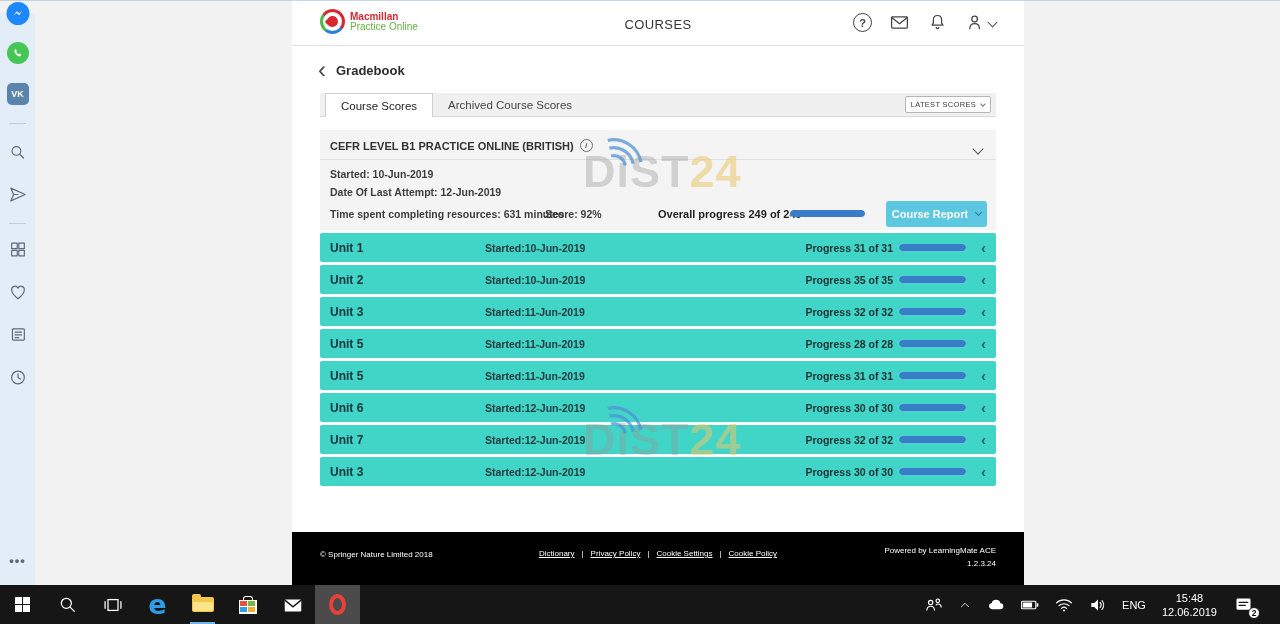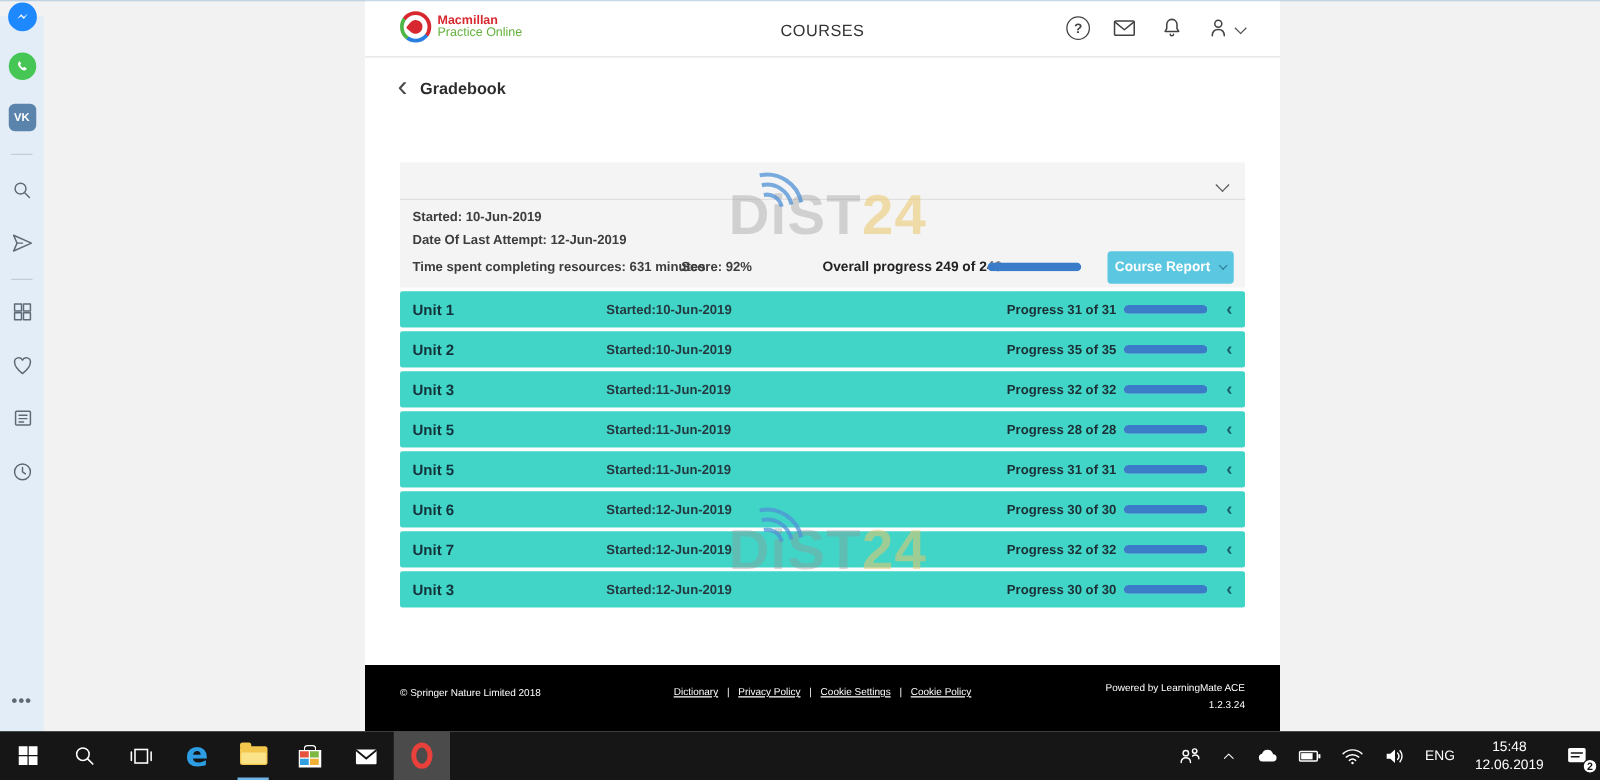--- a/index.html
+++ b/index.html
@@ -109,21 +109,21 @@
   .folder::before { content:""; position:absolute; top:-3px; left:0; width:9px; height:4px; background:#f3c64e; border-radius:2px 2px 0 0; }
   .folder::after { content:""; position:absolute; left:1px; right:1px; bottom:1px; height:9px; background:#fbe389; border-radius:1px; }
   .task-btn.active-underline::after { content:""; position:absolute; bottom:0; left:10px; right:10px; height:2px; background:#6fb4e8; }
   .store-ic { position:relative; width:18px; height:18px; }
   .store-handle { position:absolute; top:0; left:4px; width:10px; height:5px; border:1.2px solid #fff; border-bottom:none; border-radius:3px 3px 0 0; }
   .store-body { position:absolute; top:4px; left:0; width:18px; height:14px; background:#fff; display:grid; grid-template-columns:7px 7px; grid-template-rows:5px 5px; gap:1px; padding:1.5px; }
   .store-body span:nth-child(1){background:#e5533d}.store-body span:nth-child(2){background:#7db842}
   .store-body span:nth-child(3){background:#2f9fe0}.store-body span:nth-child(4){background:#f2b035}
   .opera-btn { background:#4b4b4b; }
   .opera-ring { width:17px; height:21px; border:4.5px solid #e8403a; border-radius:50%; }
-  .tray { margin-left:auto; display:flex; align-items:center; padding-right:2px; gap:2px; }
+  .tray { margin-left:auto; display:flex; align-items:center; padding-right:20px; gap:2px; }
   .tray-ic { height:39px; display:flex; align-items:center; justify-content:center; padding:0 6px; cursor:pointer; color:#fff; }
   .tray-ic svg { stroke:#fff; fill:none; stroke-width:1.4; stroke-linecap:round; stroke-linejoin:round; }
   .lang { font-size:11px; }
   .clock-block { font-size:11px; line-height:14px; text-align:center; padding:0 8px; }
   .action-wrap { position:relative; }
   .badge { position:absolute; right:0px; bottom:5px; width:12px; height:12px; background:#fff; border:1px solid #161616; border-radius:50%; color:#111; font-size:8.5px; font-weight:bold; display:flex; align-items:center; justify-content:center; }
 </style>
 </head>
 <body>
 
@@ -218,23 +218,35 @@
         <span class="chev" style="margin-left:3px"></span>
       </div>
     </div>
   </div>
 
   <div class="gradebook-row">
     <span class="back-chev">‹</span>
     <span class="page-title">Gradebook</span>
   </div>
 
+  <div class="tab-strip">
+    <div class="tab active">Course Scores</div>
+    <div class="tab">Archived Course Scores</div>
+    <div class="sort-select">
+      <span>LATEST SCORES</span>
+      <span class="chev"></span>
+    </div>
+  </div>
 
   <div class="course-panel">
     <div class="panel-header">
+      <div class="panel-title">
+        <span>CEFR LEVEL B1 PRACTICE ONLINE (BRITISH)</span>
+        <span class="info-ic">i</span>
+      </div>
       <div class="panel-chev"><span class="chev"></span></div>
     </div>
     <div class="stats">
       <div class="st-1">Started: 10-Jun-2019</div>
       <div class="st-2">Date Of Last Attempt: 12-Jun-2019</div>
       <div class="st-3">Time spent completing resources: 631 minutes</div>
       <div class="st-score">Score: 92%</div>
       <div class="st-overall">Overall progress 249 of 249</div>
       <div class="overall-track">
         <div class="progress-fill" id="overall-fill" style="width: 100%;"></div>

